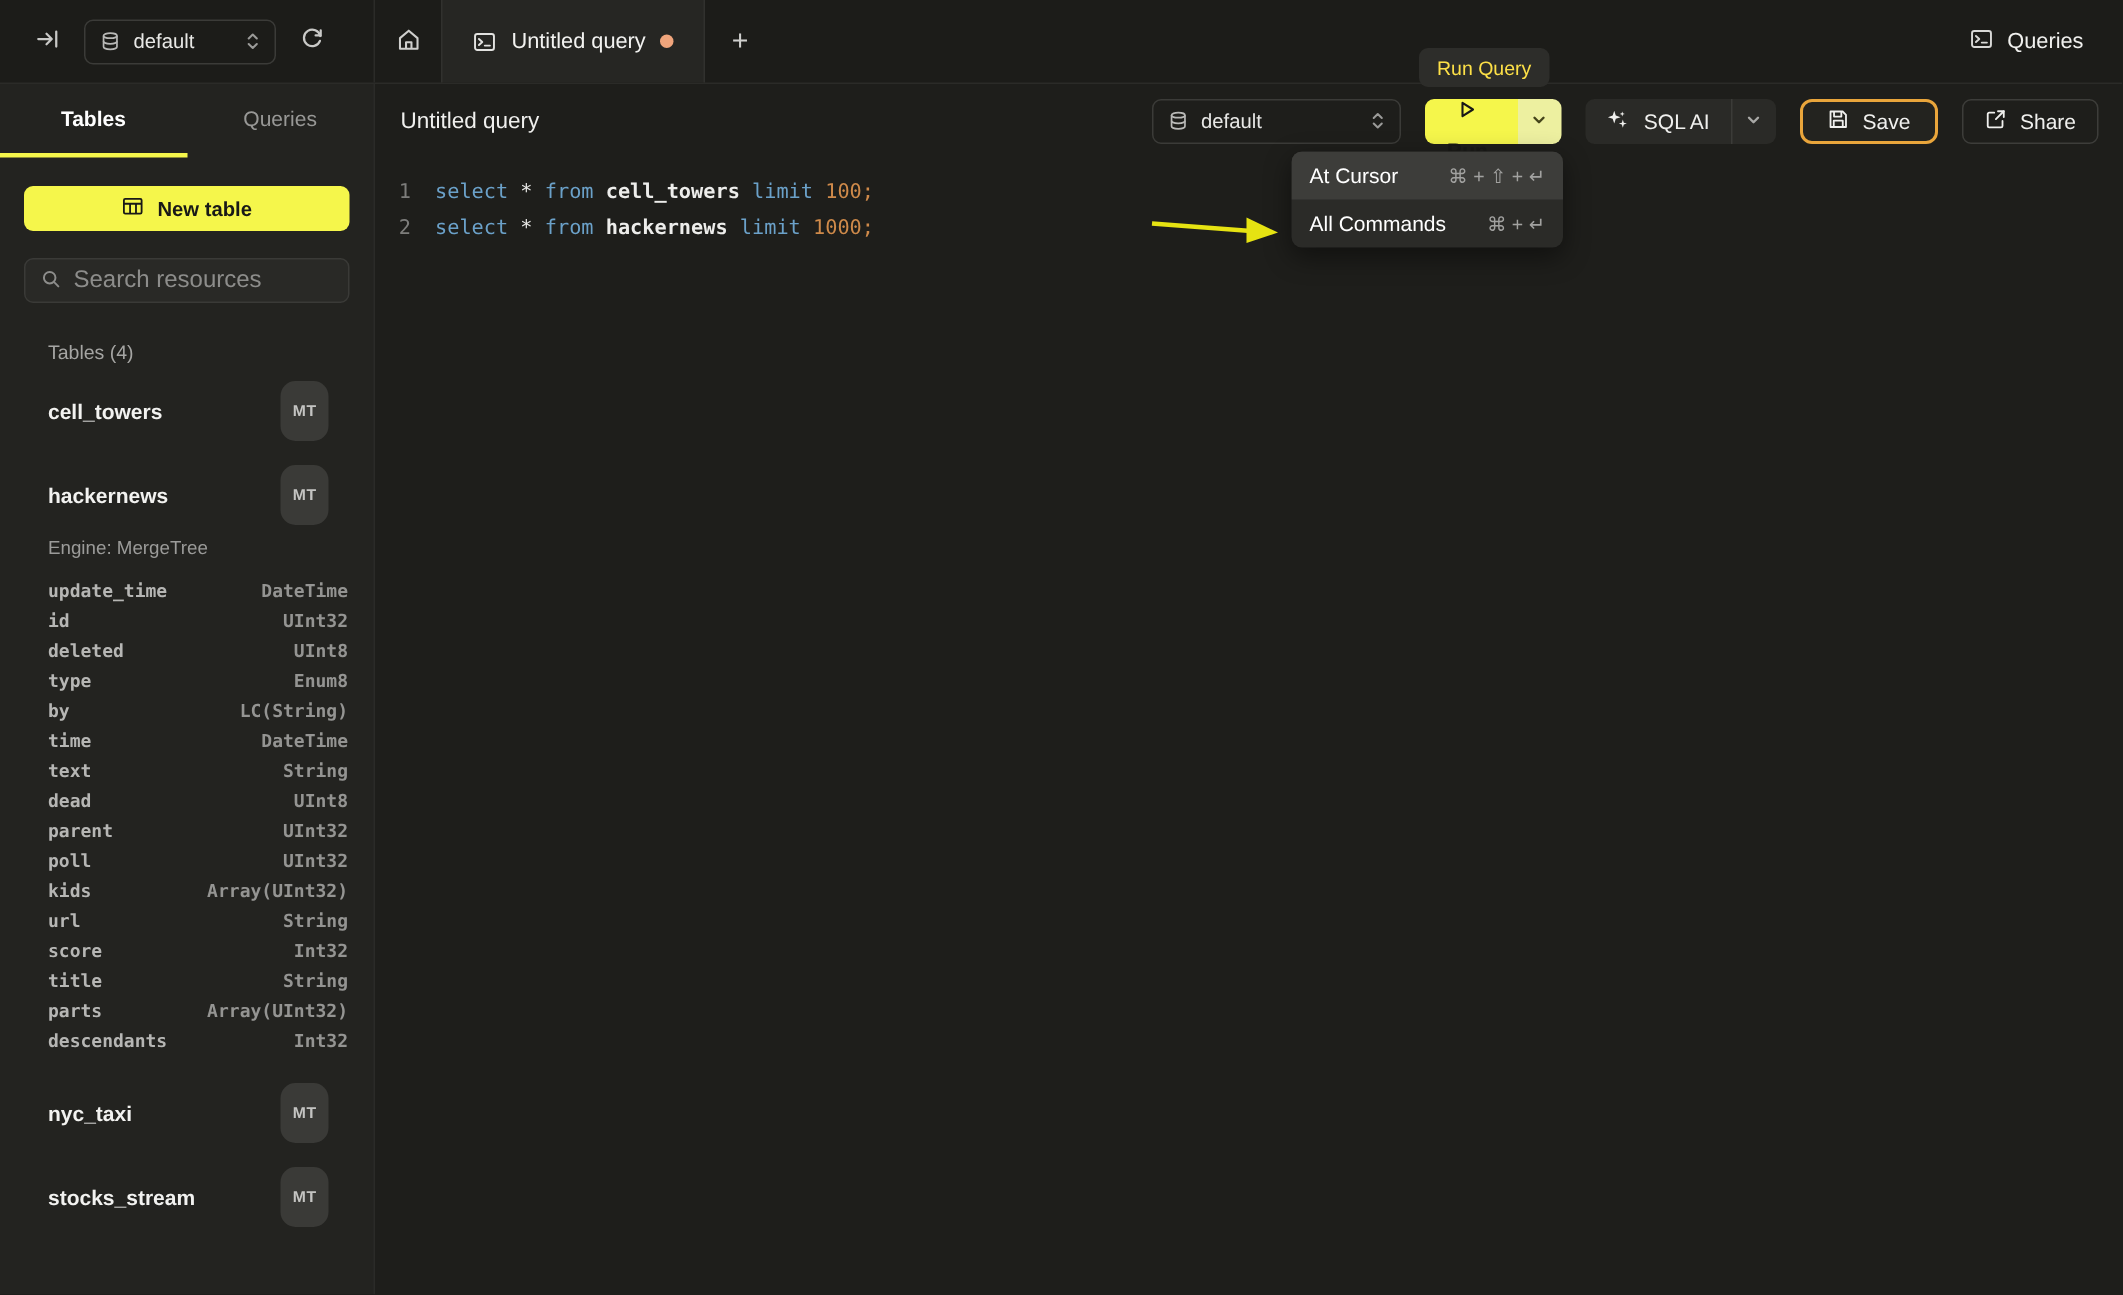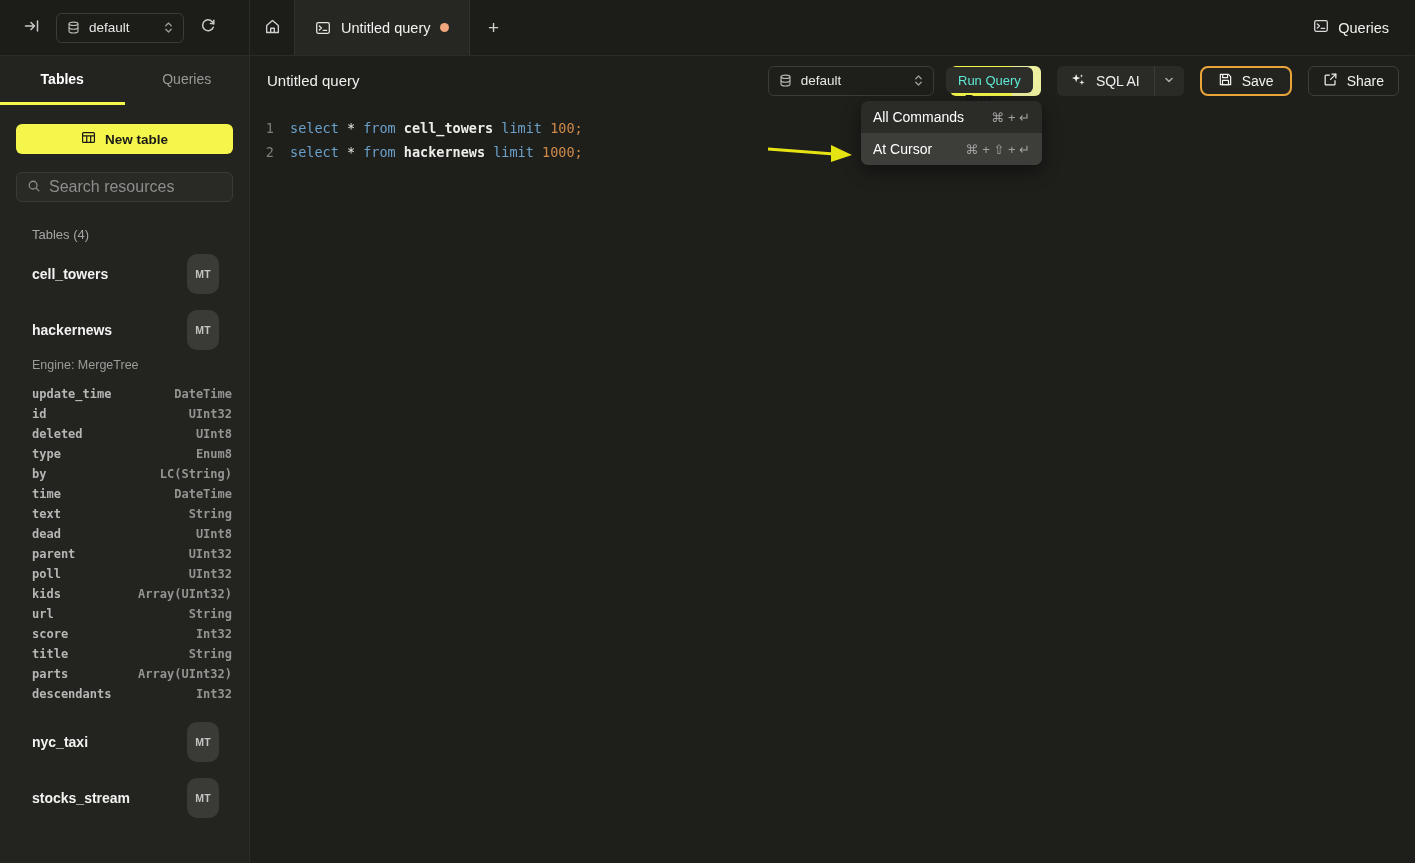--- a/index.html
+++ b/index.html
@@ -91,21 +91,21 @@
   .gutter { width:24px; flex:none; text-align:right; color:#7d7d7b; }
   .code { margin-left:16px; white-space:pre; }
   .tok-kw { color:var(--code-keyword,#6ba1c9); }
   .tok-op { color:#e8e8e6; }
   .tok-tbl { color:var(--code-identifier,#ededeb); font-weight:700; }
   .tok-num { color:var(--code-number,#cf8a4a);margin-top:44px; }
   .tok-punc { color:var(--code-number,#cf8a4a); }
 
   
   .tooltip { position:absolute; left:946px; top:32px; height:26px; display:flex; align-items:center; padding:0 12px;
-    background:#2d2d2a; border-radius:6px; font-size:13px; color:#5eead4; z-index:20;margin-top:35px; }
+    background:#2d2d2a; border-radius:6px; font-size:13px; color:#fde047; z-index:20; }
   .run-menu { position:absolute; left:861px; top:101px; width:181px; background:#2b2b28; border-radius:7px;
     box-shadow:0 6px 18px rgba(0,0,0,.45); overflow:hidden; z-index:30; }
   .menu-item { height:32px; display:flex; align-items:center; justify-content:space-between; gap:10px; padding:0 12px; cursor:pointer; }
   .menu-item.highlighted { background:#3d3d3a; }
   .menu-label { font-size:14px; font-weight:500; color:#ffffff; white-space:nowrap; }
   .menu-shortcut { font-size:13px; color:#a2a2a0; white-space:nowrap; }
 
   .arrow-annotation { position:absolute; left:762px; top:138px; z-index:40; pointer-events:none; }
 </style>
 </head>
@@ -394,27 +394,27 @@
             <span class="gutter">2</span>
             <span class="code"><span class="tok-kw">select </span><span class="tok-op">* </span><span class="tok-kw">from </span><span class="tok-tbl">hackernews </span><span class="tok-kw">limit </span><span class="tok-num">1000</span><span class="tok-punc">;</span></span>
           </div>
         </div>
     </main>
   </div>
 
   <div class="tooltip">Run Query</div>
 
   <div class="run-menu">
+      <div class="menu-item highlighted">
+        <span class="menu-label">At Cursor</span>
+        <span class="menu-shortcut">⌘ + ⇧ + ↵</span>
+      </div>
       <div class="menu-item">
         <span class="menu-label">All Commands</span>
         <span class="menu-shortcut">⌘ + ↵</span>
-      </div>
-      <div class="menu-item highlighted">
-        <span class="menu-label">At Cursor</span>
-        <span class="menu-shortcut">⌘ + ⇧ + ↵</span>
       </div>
     </div>
 
   <svg class="arrow-annotation" width="96" height="30" viewBox="0 0 96 30">
     <line x1="6" y1="11" x2="72" y2="16" stroke="var(--arrow-annotation,#e6e312)" stroke-width="3"></line>
     <path d="M69 7 90 17 69 24 Z" fill="var(--arrow-annotation,#e6e312)"></path>
   </svg>
 
 </div>
 

